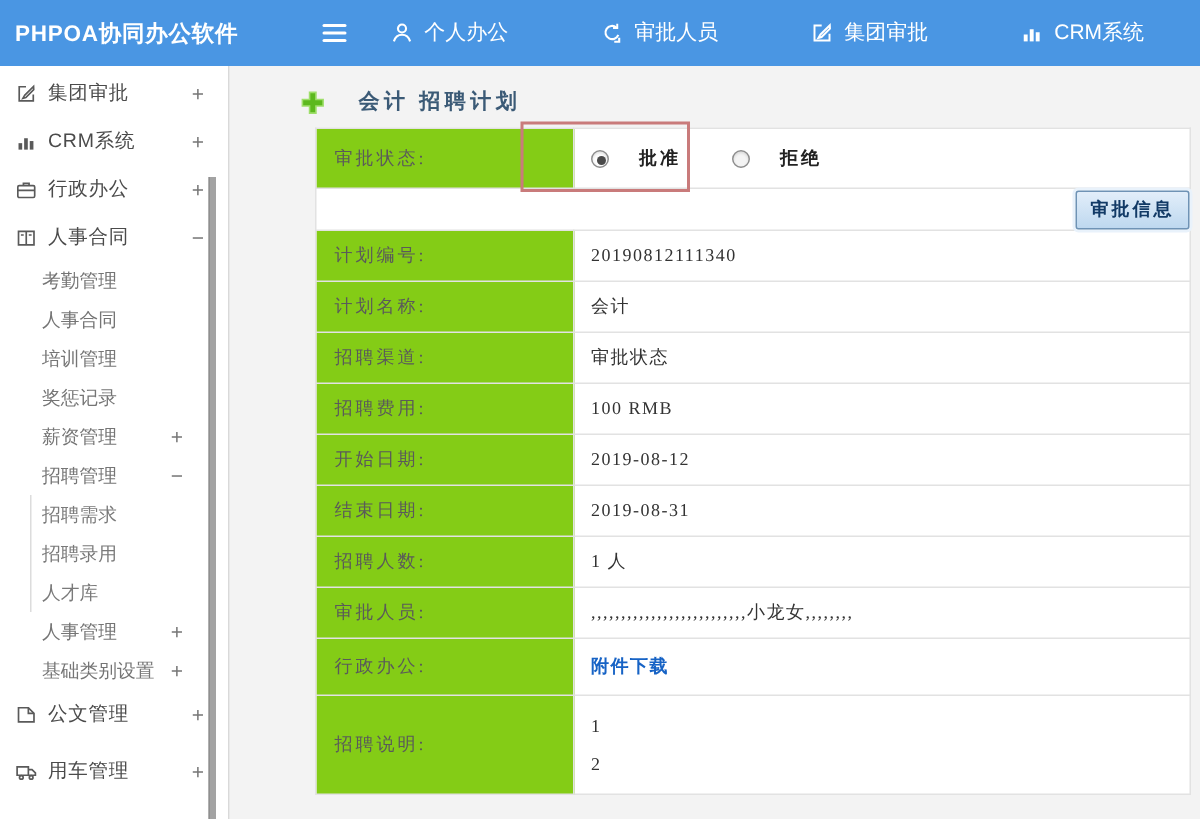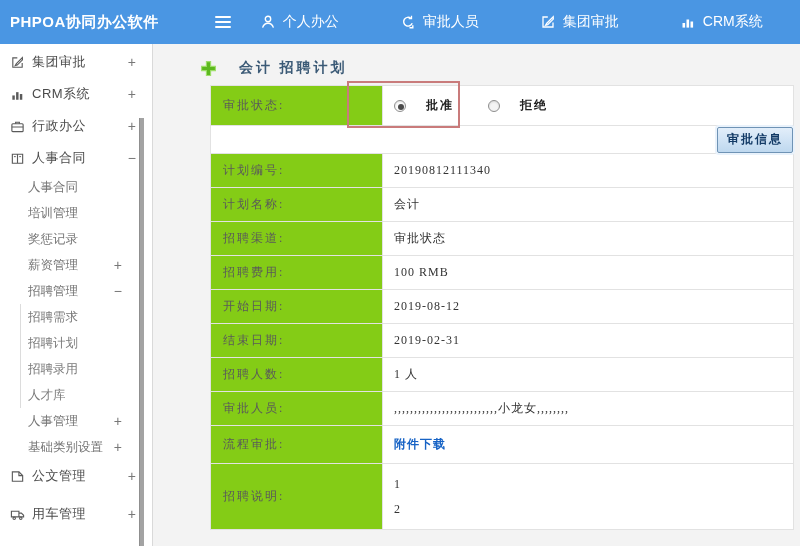--- a/index.html
+++ b/index.html
@@ -175,43 +175,43 @@
         <svg width="15" height="15" viewBox="0 0 16 16" fill="none" stroke="#5a5a5a" stroke-width="1.2">
           <path d="M2.5 3.5h11v9.5h-11zM8 3.5V13"></path>
             <path d="M4.2 6h2M9.8 6h2" stroke-width="1"></path>
         </svg>
         </span>
       <span class="lbl">人事合同</span>
       <span class="toggle">−</span>
     </div>
 
     <div class="m2">
+      <span>考勤管理</span>
+    </div>
+    <div class="m2">
       <span>人事合同</span>
     </div>
     <div class="m2">
       <span>培训管理</span>
     </div>
     <div class="m2">
       <span>奖惩记录</span>
     </div>
     <div class="m2">
       <span>薪资管理</span>
       <span class="toggle">+</span>
     </div>
     <div class="m2">
       <span>招聘管理</span>
       <span class="toggle">−</span>
     </div>
 
     <div class="m3wrap">
       <div class="m3">
         <span>招聘需求</span>
-      </div>
-      <div class="m3">
-        <span>招聘计划</span>
       </div>
       <div class="m3">
         <span>招聘录用</span>
       </div>
       <div class="m3">
         <span>人才库</span>
       </div>
     </div>
 
     <div class="m2">
@@ -296,33 +296,33 @@
       <tr class="r-norm">
         <td class="lab">招聘费用:</td>
         <td class="val">100 RMB</td>
       </tr>
       <tr class="r-norm">
         <td class="lab">开始日期:</td>
         <td class="val">2019-08-12</td>
       </tr>
       <tr class="r-norm">
         <td class="lab">结束日期:</td>
-        <td class="val">2019-02-31</td>
+        <td class="val">2019-08-31</td>
       </tr>
       <tr class="r-norm">
         <td class="lab">招聘人数:</td>
         <td class="val">1 人</td>
       </tr>
       <tr class="r-norm">
         <td class="lab">审批人员:</td>
         <td class="val">,,,,,,,,,,,,,,,,,,,,,,,,,,小龙女,,,,,,,,</td>
       </tr>
 
       <tr class="r-attach">
-        <td class="lab">流程审批:</td>
+        <td class="lab">行政办公:</td>
         <td class="val">
           <a class="file-link">附件下载</a>
         </td>
       </tr>
 
       <tr class="r-desc">
         <td class="lab">招聘说明:</td>
         <td class="val">
           <div class="desc-line">1</div>
           <div class="desc-line">2</div>

